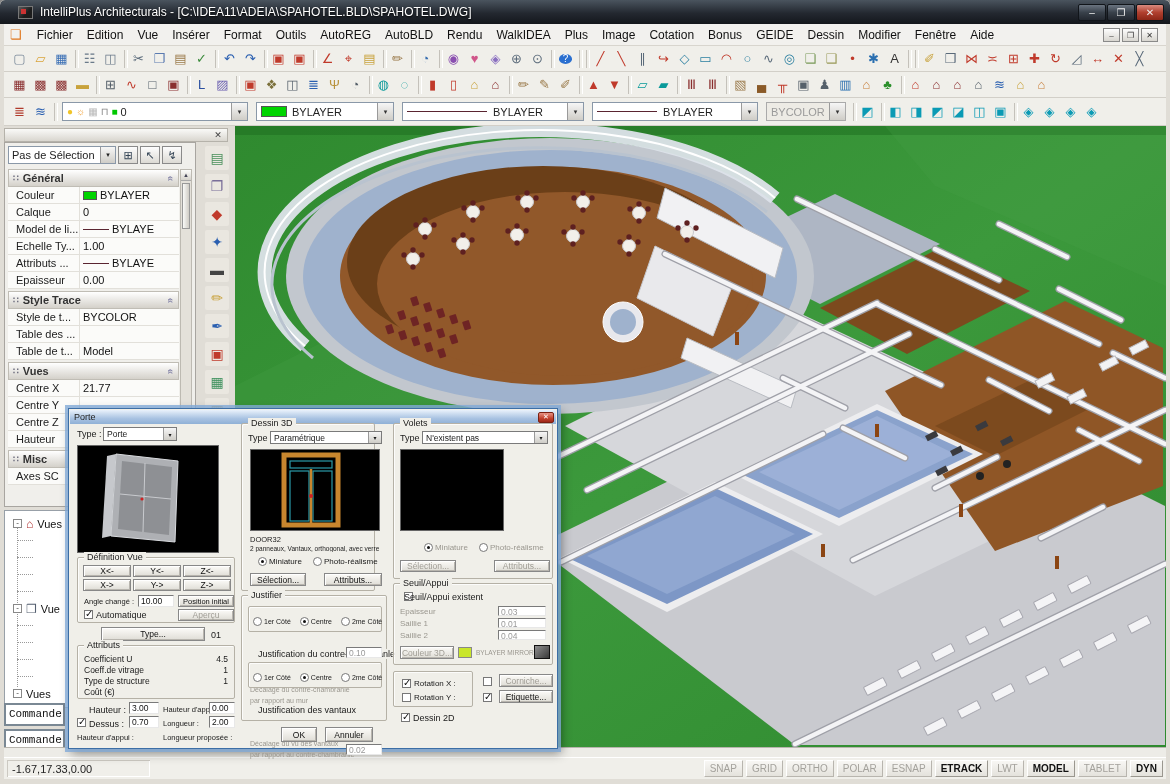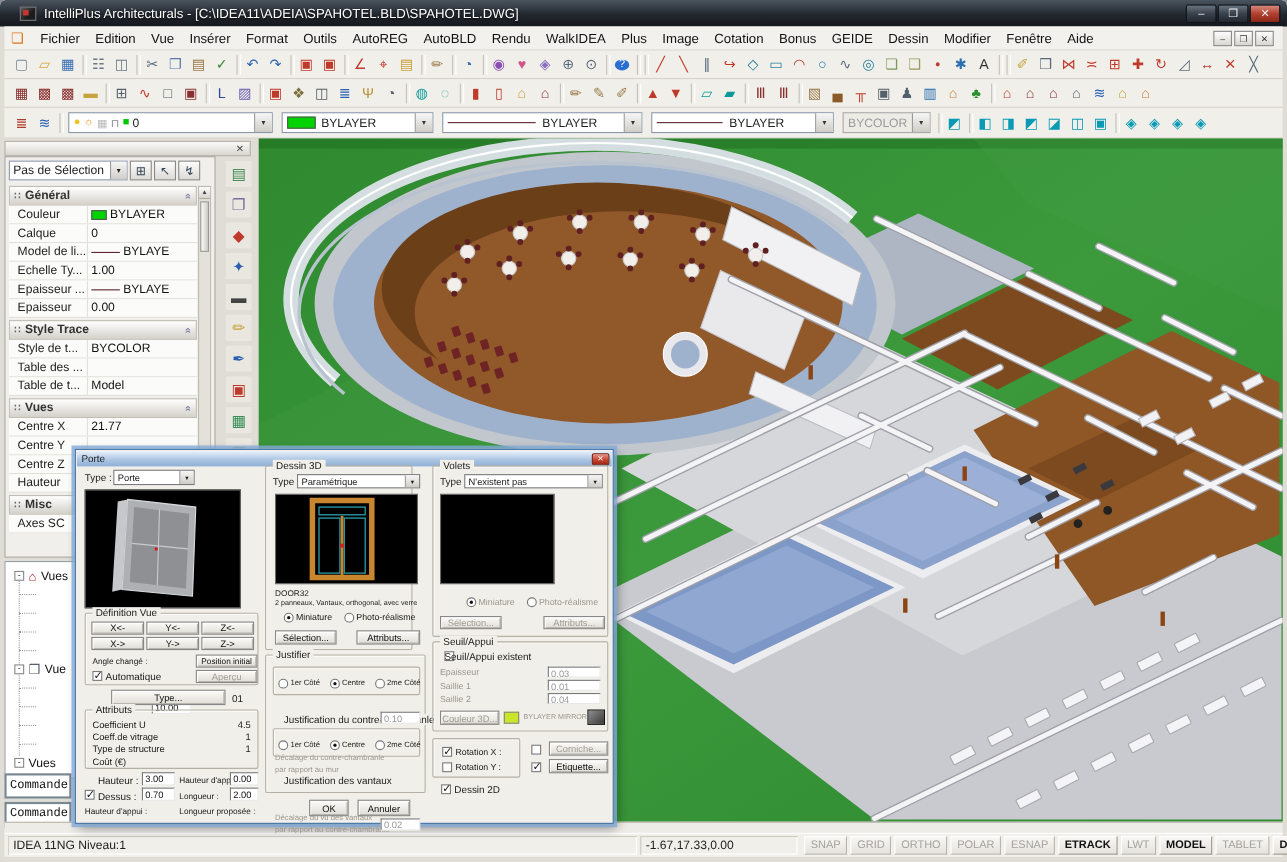--- a/index.html
+++ b/index.html
@@ -973,21 +973,21 @@
 
             <div class="prow">
               <span class="plabel">Echelle Ty...</span>
               <span class="pval">
 
                 <span>1.00</span>
               </span>
             </div>
 
             <div class="prow">
-              <span class="plabel">Epaisseur ...</span>
+              <span class="plabel">Attributs ...</span>
               <span class="pval">
 
                 <span class="pline"></span>
                 <span>BYLAYE</span>
               </span>
             </div>
 
             <div class="prow">
               <span class="plabel">Epaisseur</span>
               <span class="pval">
@@ -1221,21 +1221,20 @@
         </div>
     </div>
   </div>
 
   <div class="cmdbox" style="top:703px;">Commande :</div>
   <div class="cmdbox" style="top:729px;height:24px;">Commande :</div>
 
   <div class="cmdstrip"></div>
 
   <div class="statusbar">
-    <span class="scell mode">IDEA 11NG Niveau:1</span>
     <span class="scell coords">-1.67,17.33,0.00</span>
     <span class="sspacer"></span>
     <span style="display:flex">
 
         <span class="stog">SNAP</span>
 
         <span class="stog">GRID</span>
 
         <span class="stog">ORTHO</span>
 
@@ -1287,21 +1286,21 @@
 
           <span class="dbtn" style="position:static;height:12px;">Z&lt;-</span>
 
           <span class="dbtn" style="position:static;height:12px;">X-&gt;</span>
 
           <span class="dbtn" style="position:static;height:12px;">Y-&gt;</span>
 
           <span class="dbtn" style="position:static;height:12px;">Z-&gt;</span>
         </span>
       <span class="abs glabel tiny2" style="left:6px;top:39px;">Angle changé :</span>
-      <input class="fld" style="left: 60px; top: 37px; width: 36px; height: 12px; margin-top: 42px;" value="10.00">
+      <input class="fld" style="left: 60px; top: 37px; width: 36px; height: 12px;" value="10.00">
       <span class="dbtn tiny2" style="left:100px;top:37px;width:56px;height:12px;">Position initial</span>
       <span class="cb on" style="left:6px;top:52px;"></span>
       <span class="abs glabel" style="left:18px;top:52px;">Automatique</span>
       <span class="dbtn dis" style="left:100px;top:51px;width:56px;height:12px;">Aperçu</span>
     </div>
     <span class="dbtn" style="left:32px;top:218px;width:104px;height:14px;">Type...</span>
     <span class="abs glabel" style="left:142px;top:221px;">01</span>
     <div class="gbox" style="left:8px;top:236px;width:158px;height:54px;">
       <span class="gtitle">Attributs</span>
       <span style="position:absolute;left:6px;top:8px;right:6px;display:block;">

